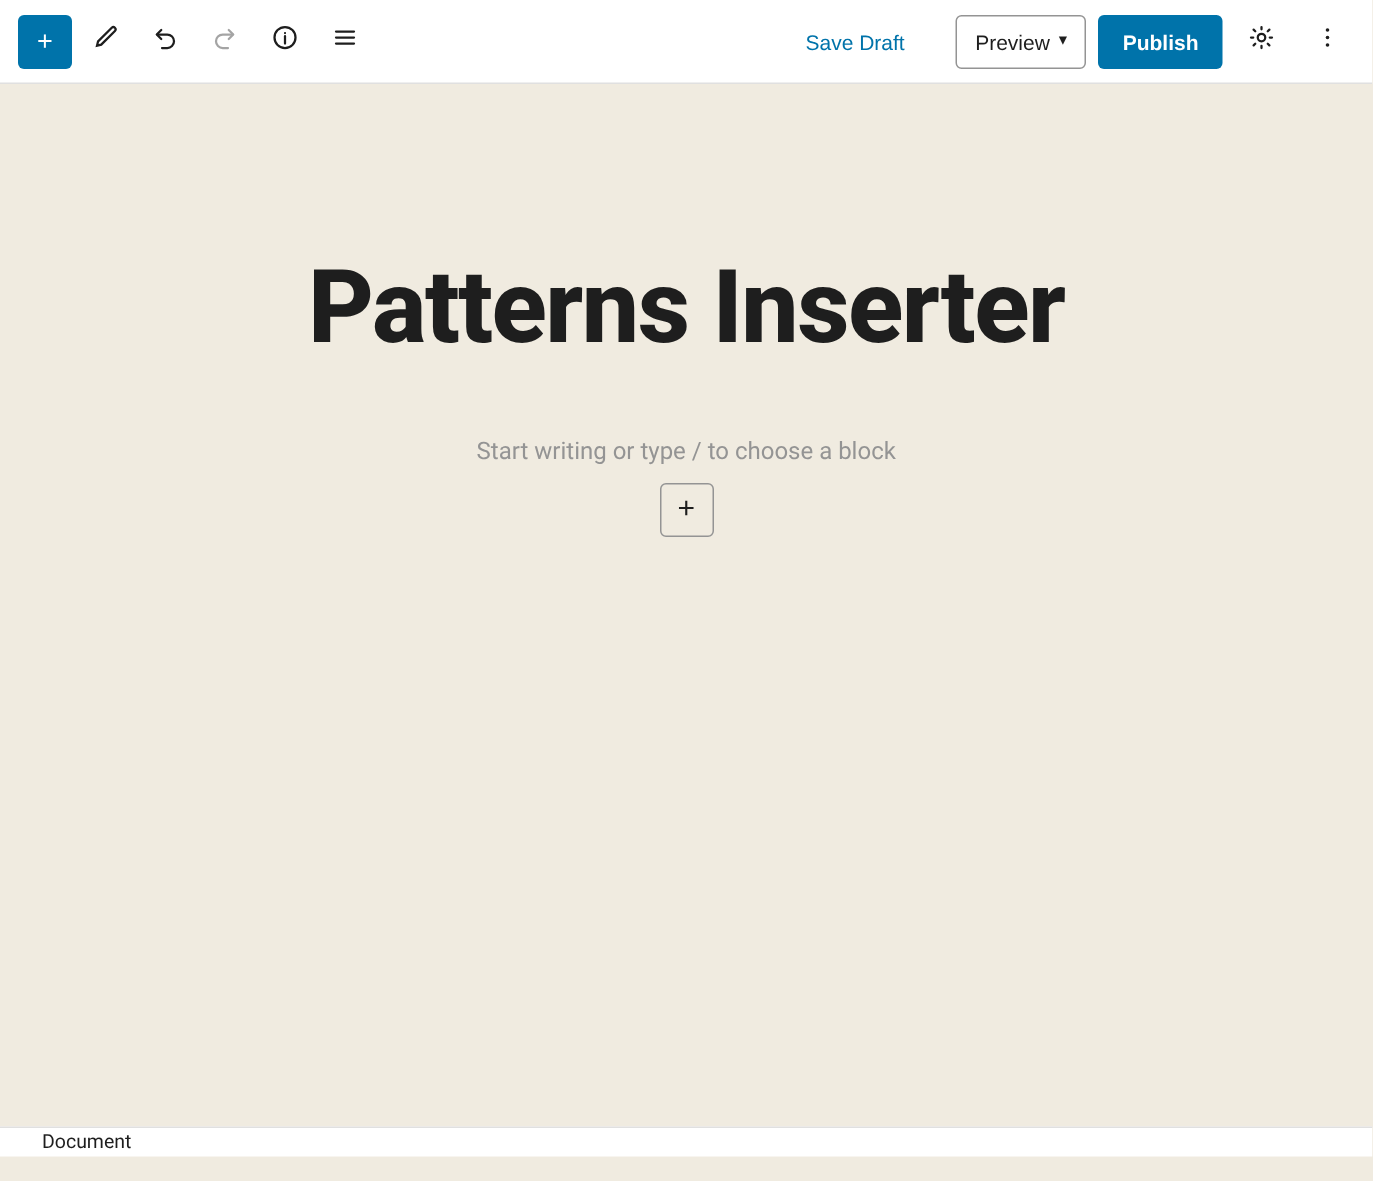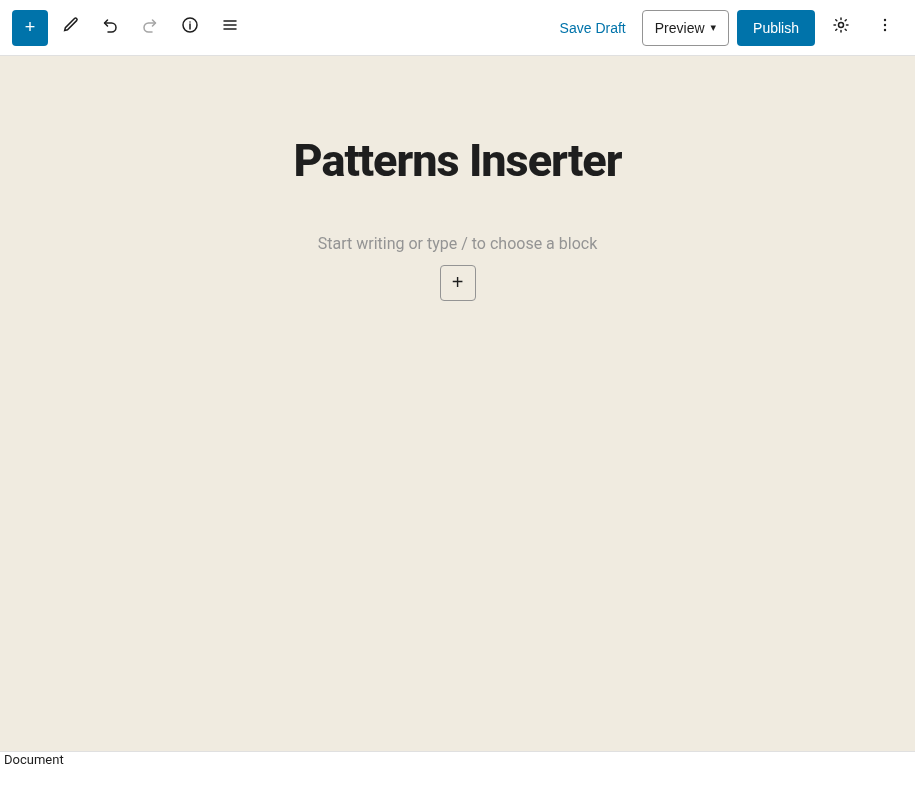--- a/index.html
+++ b/index.html
@@ -83,31 +83,32 @@
       background: #fff;
       color: #1e1e1e;
       font-size: 14px;
       cursor: pointer;
       padding: 6px 12px;
       border-radius: 4px;
       display: flex;
       align-items: center;
       gap: 6px;
       font-weight: 400;
+      margin-left: 18px;
     }
 
     .publish-btn {
       border: none;
       background: #0073aa;
       color: #fff;
       font-size: 14px;
       cursor: pointer;
       padding: 8px 16px;
       border-radius: 4px;
-      font-weight: 400;
+      font-weight: 700;
     }
 
     .settings-btn {
       width: 36px;
       height: 36px;
       border: none;
       background: transparent;
       border-radius: 4px;
       cursor: pointer;
       display: flex;
@@ -122,27 +123,28 @@
       width: 100%;
       height: calc(787px - 56px - 36px);
       background: #f0ebe0;
       display: flex;
       flex-direction: column;
       align-items: center;
       padding-top: 80px;
     }
 
     .page-title {
-      font-size: 45px;
+      font-size: 68px;
       font-weight: 800;
       color: #1e1e1e;
       text-align: center;
       margin-bottom: 48px;
       line-height: 1.1;
       letter-spacing: -1px;
+      margin-top: 32px;
     }
 
     .block-placeholder-row {
       display: flex;
       align-items: center;
       width: 620px;
       gap: 12px;
       flex-direction: column;
     }
 
@@ -164,25 +166,26 @@
       align-items: center;
       justify-content: center;
       color: #1e1e1e;
       font-size: 20px;
       flex-shrink: 0;
     }
 
     
     #bottom-bar {
       width: 100%;
-      height: 36px;
+      height: 20px;
       background: #fff;
       border-top: 1px solid #e0e0e0;
       display: flex;
-      padding: 0 4px;
+      align-items: center;
+      padding: 0 28px;
     }
 
     .bottom-bar-text {
       font-size: 13px;
       color: #1e1e1e;
       cursor: pointer;
     }
 
     .chevron-down {
       font-size: 11px;

